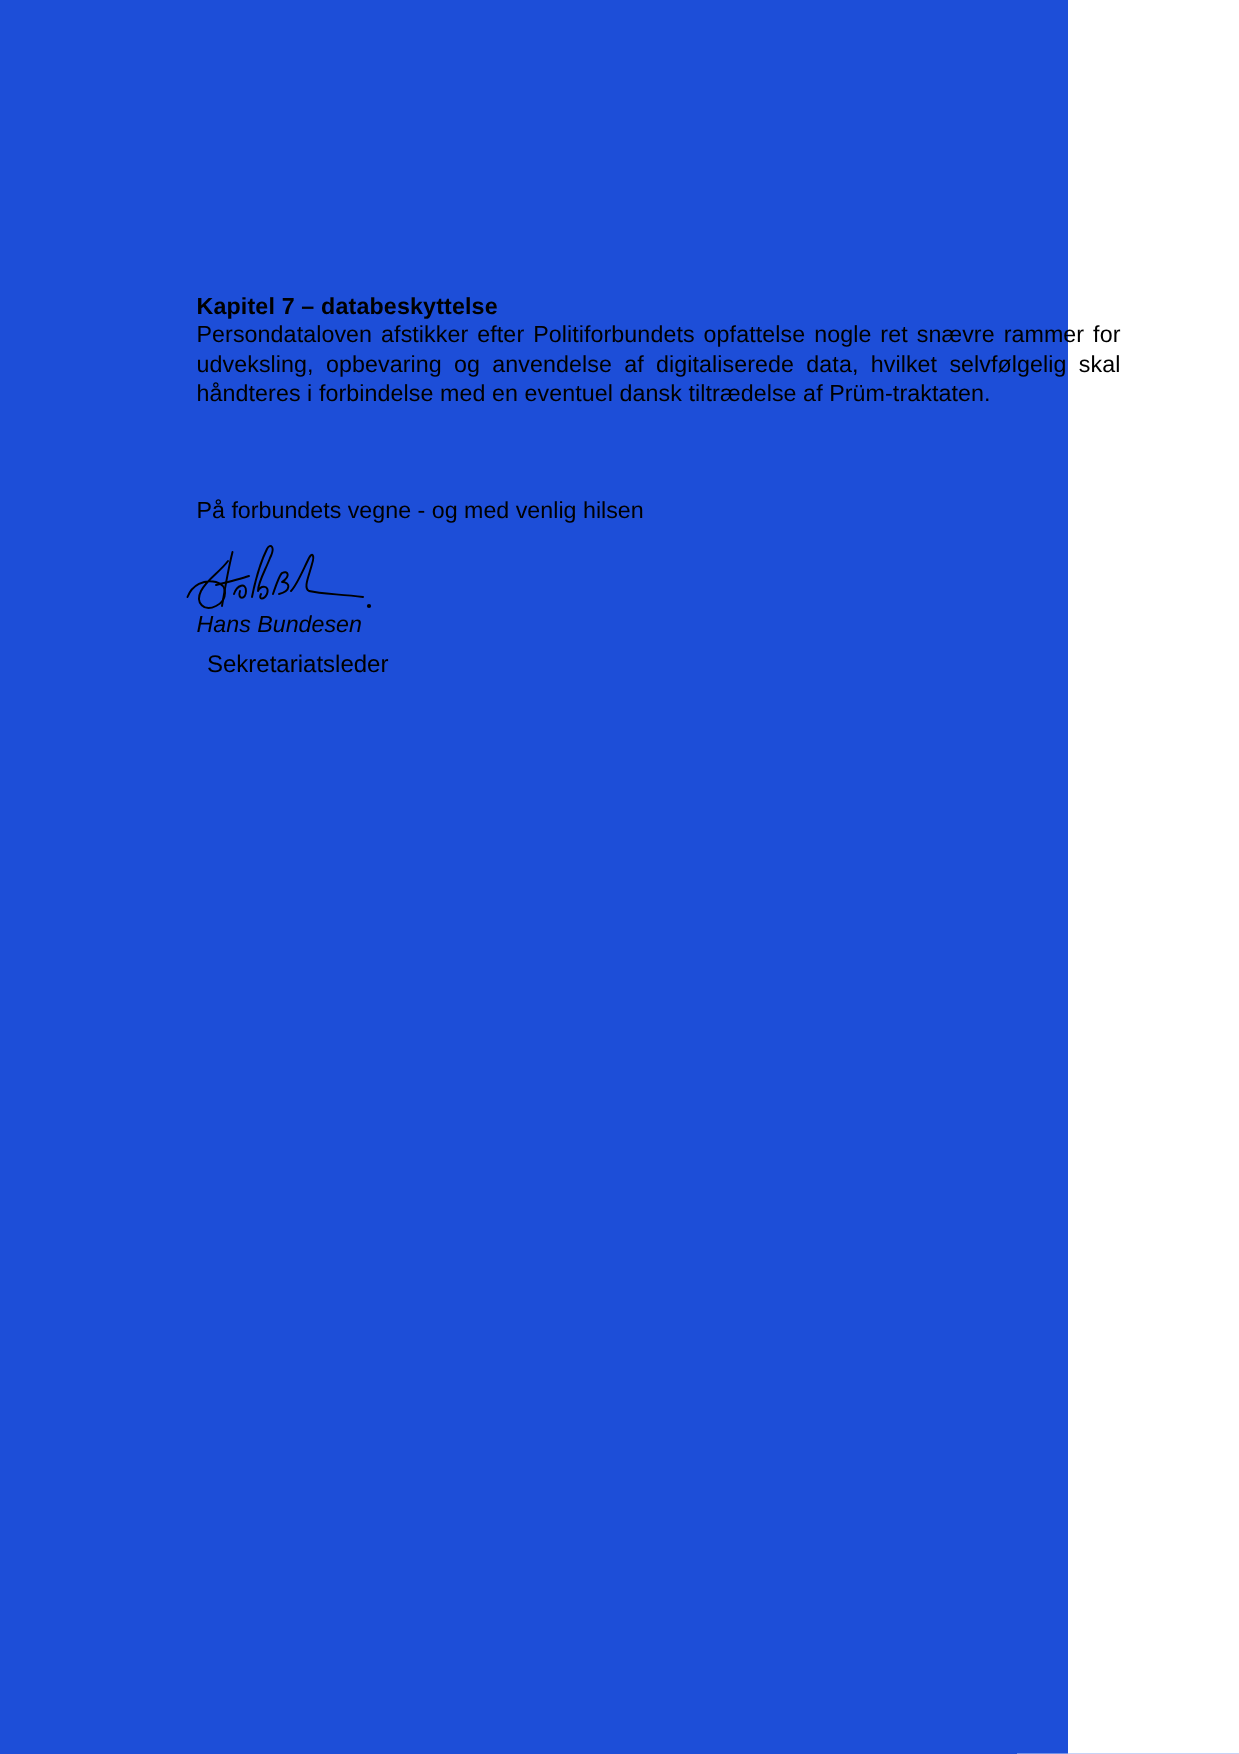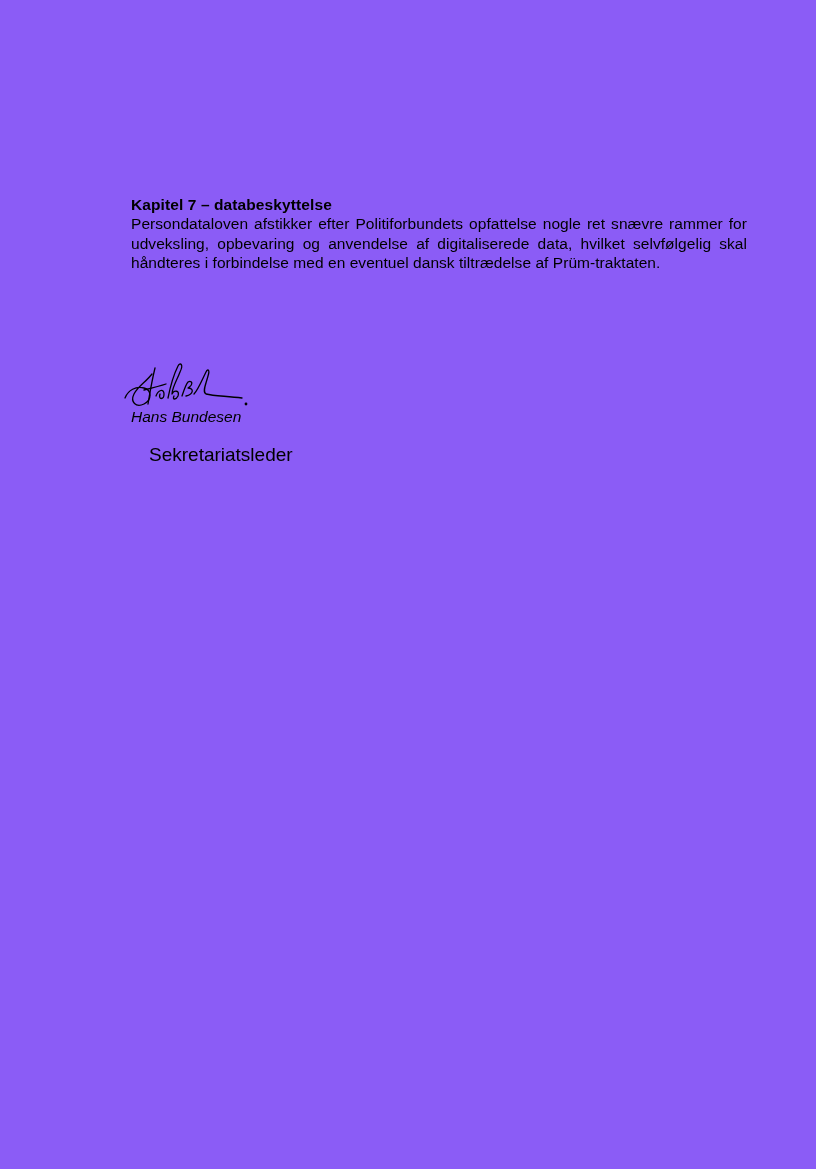--- a/index.html
+++ b/index.html
@@ -11,23 +11,23 @@
     width: 826px;
     height: 1169px;
     position: relative;
     overflow: hidden;
     font-family: "Liberation Sans", sans-serif;
     color: #000000;
   }
   .page {
     position: absolute;
     left: 0; top: 0;
-    width: 816px;
+    width: 712px;
     height: 1169px;
-    background: #8b5cf6;
+    background: #1d4ed8;
   }
   .section {
     position: absolute;
     left: 131px;
     top: 195px;
     width: 616px;
   }
   .heading {
     font-weight: bold;
     font-size: 15.5px;
@@ -63,36 +63,37 @@
     top: 407px;
     font-size: 15.5px;
     line-height: 19px;
     margin: 0;
     font-style: italic;
   }
   .signer-title {
     position: absolute;
     left: 131px;
     top: 427px;
-    font-size: 19px;
+    font-size: 16px;
     line-height: 19px;
-    margin: 18px;
+    margin: 7px;
     text-align: right;
   }
 </style>
 </head>
 <body>
 
 <div class="page">
 
   <div class="section">
     <p class="heading">Kapitel 7 – databeskyttelse</p>
     <p class="body-text">Persondataloven afstikker efter Politiforbundets opfattelse nogle ret snævre rammer for udveksling, opbevaring og anvendelse af digitaliserede data, hvilket selvfølgelig skal håndteres i forbindelse med en eventuel dansk tiltrædelse af Prüm-traktaten.</p>
   </div>
 
+  <p class="closing">På forbundets vegne - og med venlig hilsen</p>
 
   <div class="signature">
     <svg width="130" height="52" viewBox="0 0 130 52" xmlns="http://www.w3.org/2000/svg">
       <g fill="none" stroke="#000" stroke-width="1.3" stroke-linecap="round" stroke-linejoin="round">
 
         <path d="M3 38 C 6 30, 14 26, 22 28 C 30 30, 30 40, 22 44 C 14 48, 8 42, 12 34 C 16 26, 24 22, 30 14"></path>
 
         <path d="M26 44 C 28 32, 30 20, 33 8"></path>
         <path d="M22 30 C 30 28, 38 26, 44 24"></path>
 

